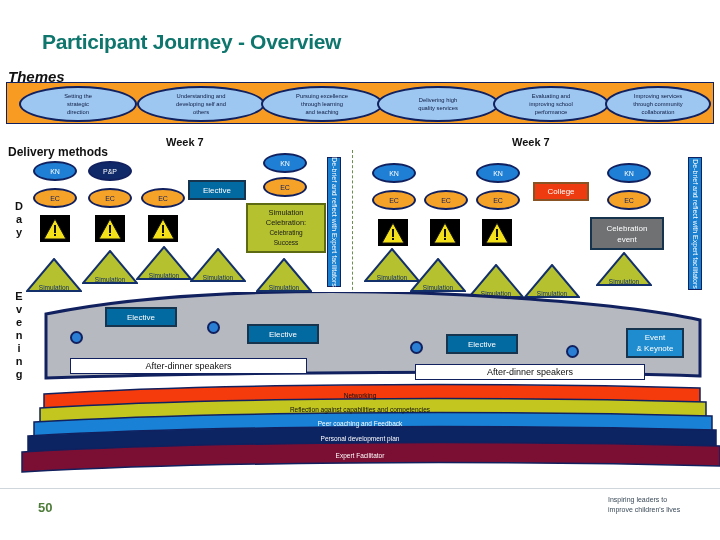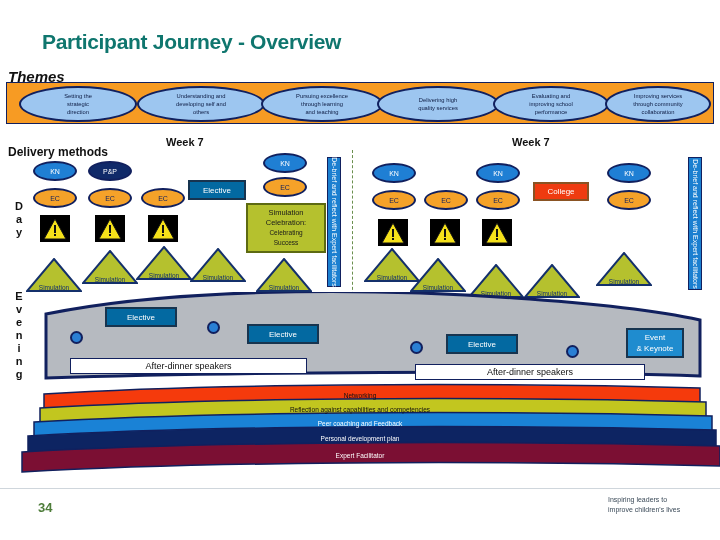--- a/index.html
+++ b/index.html
@@ -283,20 +283,24 @@
   <div class="kn" style="left:476px;top:163px;">KN</div>
   <div class="kn" style="left:607px;top:163px;">KN</div>
 
   <div class="ec" style="left:372px;top:190px;">EC</div>
   <div class="ec" style="left:424px;top:190px;">EC</div>
   <div class="ec" style="left:476px;top:190px;">EC</div>
   <div class="ec" style="left:607px;top:190px;">EC</div>
 
   <div class="boxlbl visits-box" style="left:533px;top:182px;width:56px;height:19px;">College</div>
 
+  <div class="boxlbl celebration-box" style="left:590px;top:217px;width:74px;height:33px;flex-direction:column;">
+    <div>Celebration</div>
+    <div>event</div>
+  </div>
 
   <div class="warn" style="left:378px;top:219px;">
     <svg width="24" height="22" viewBox="0 0 24 22">
         <polygon points="12,1 23,21 1,21" fill="#f5e11a" stroke="#111" stroke-width="1"></polygon>
         <rect x="11" y="7" width="2" height="8" fill="#111"></rect>
         <rect x="11" y="16" width="2" height="2" fill="#111"></rect>
       </svg>
   </div>
   <div class="warn" style="left:430px;top:219px;">
     <svg width="24" height="22" viewBox="0 0 24 22">
@@ -380,19 +384,19 @@
       <path d="M22 80 C200 70 470 68 720 74 L720 94 C470 88 200 90 22 100 Z" fill="#7b0f33" stroke="#11205e" stroke-width="1.5"></path>
     </svg>
     <div class="band-txt" style="left:0;top:20px;width:720px;color:#111;">Networking</div>
     <div class="band-txt" style="left:0;top:34px;width:720px;color:#111;">Reflection against capabilities and competencies</div>
     <div class="band-txt" style="left:0;top:48px;width:720px;color:#ffffff;">Peer coaching and Feedback</div>
     <div class="band-txt" style="left:0;top:63px;width:720px;color:#ffffff;">Personal development plan</div>
     <div class="band-txt" style="left:0;top:80px;width:720px;color:#ffffff;">Expert Facilitator</div>
   </div>
 
   <div class="footrule"></div>
-  <div class="pagenum">34</div>
+  <div class="pagenum">50</div>
   <div class="tagline">
     <div>Inspiring leaders to</div>
     <div>improve children's lives</div>
   </div>
 
 </div>
 
 </body></html>

